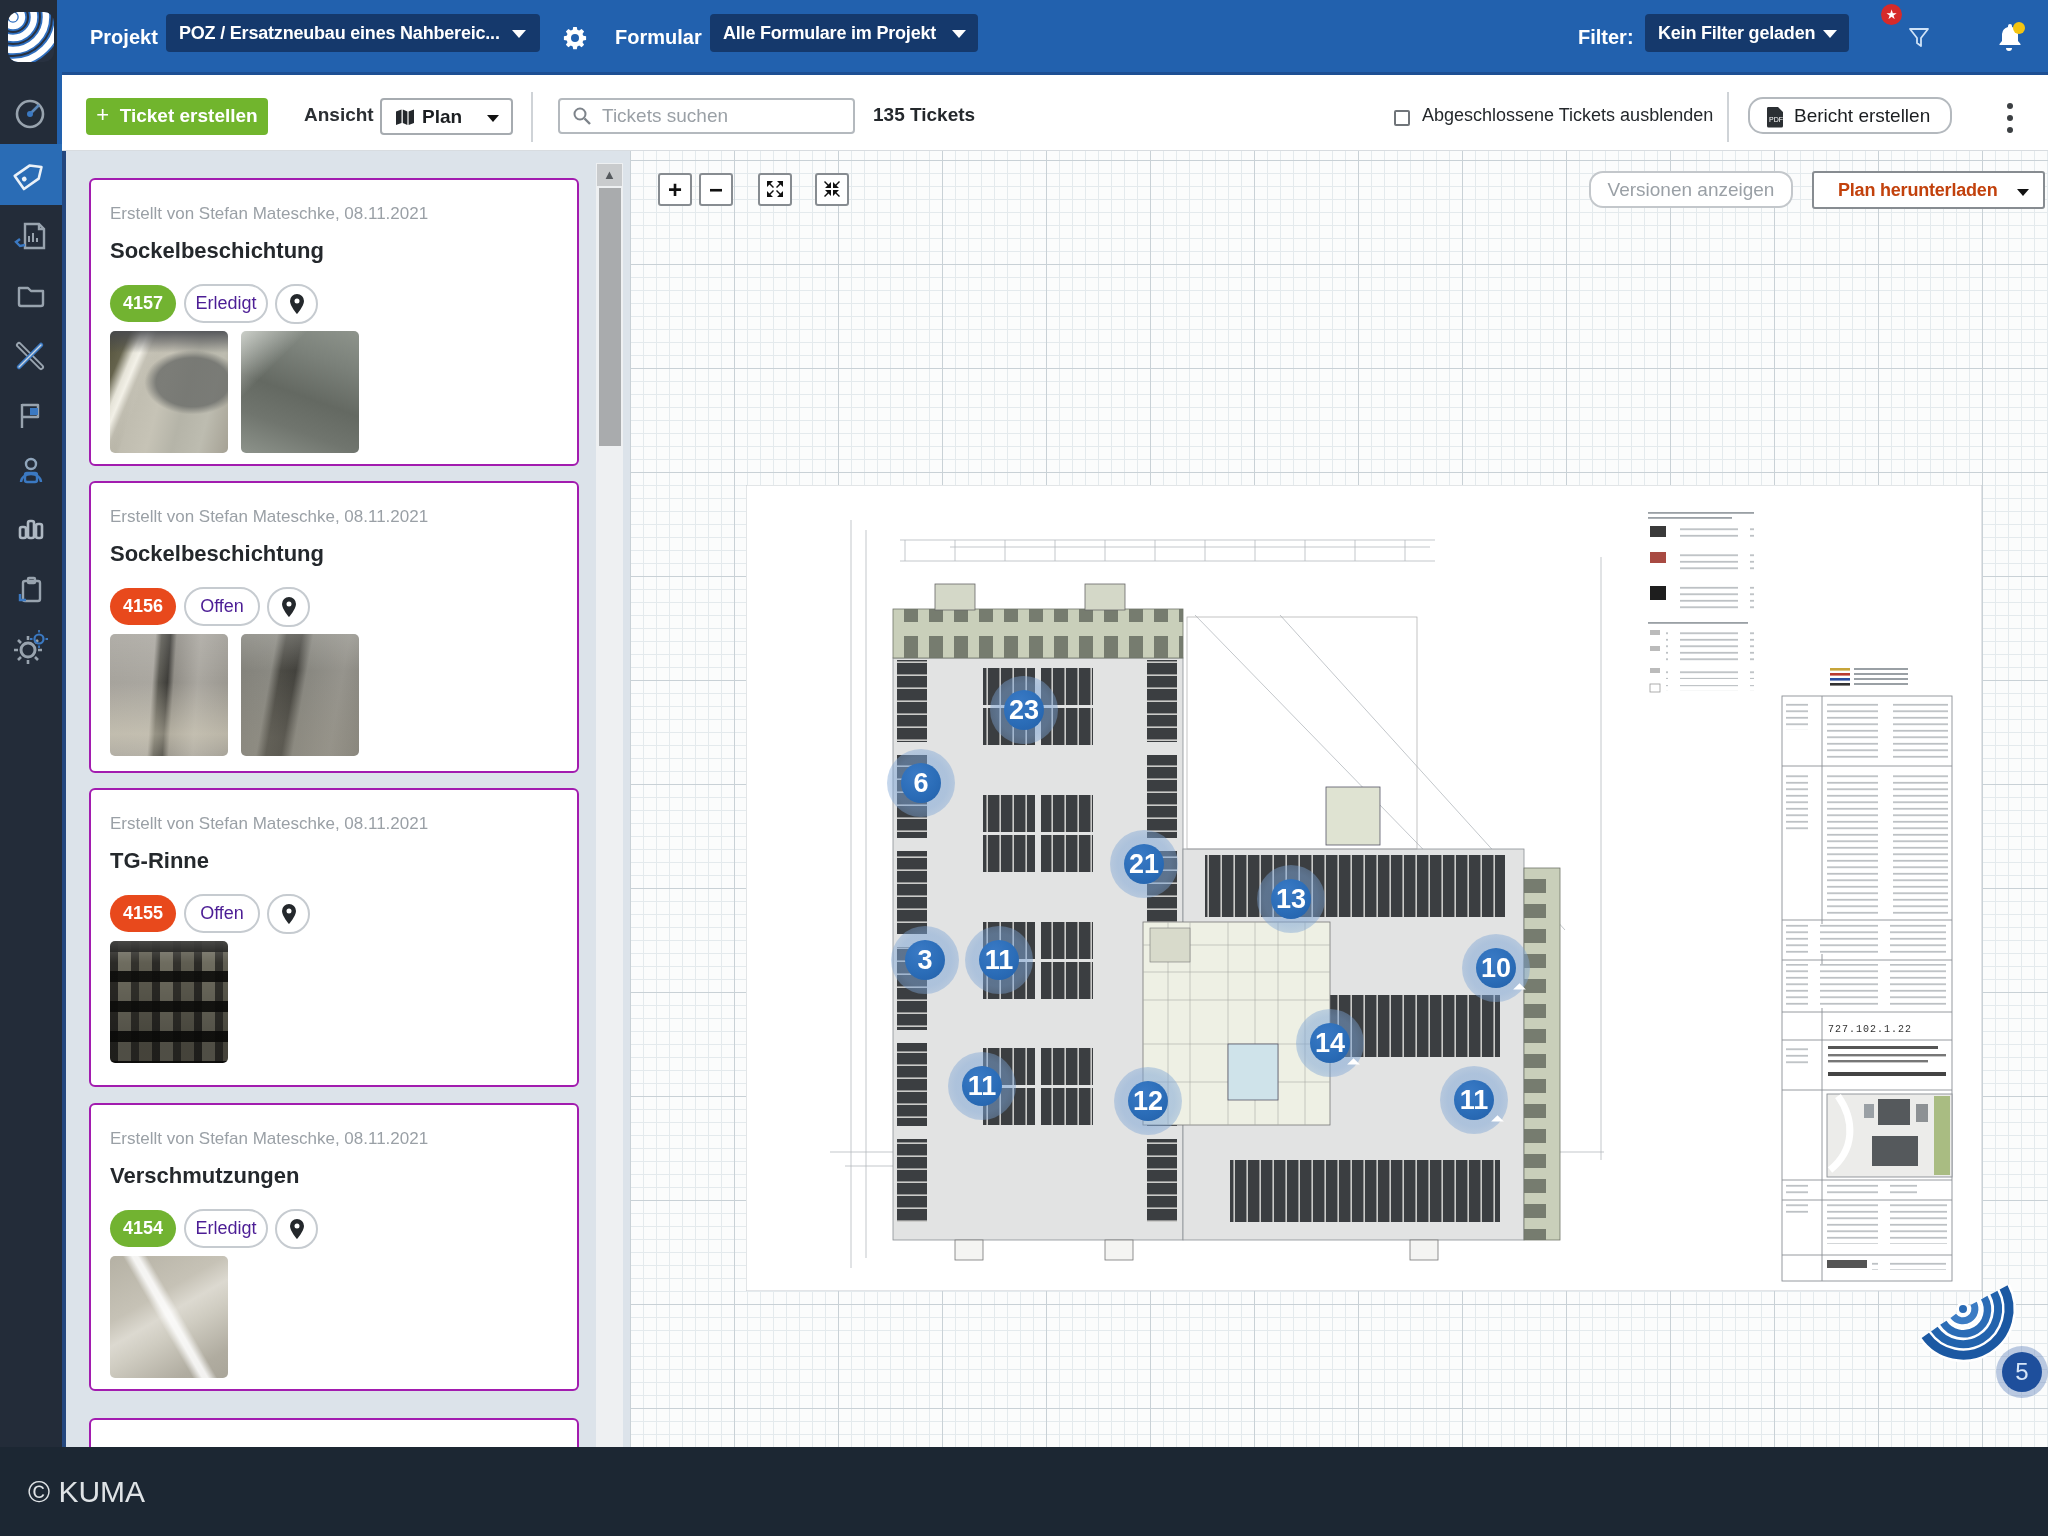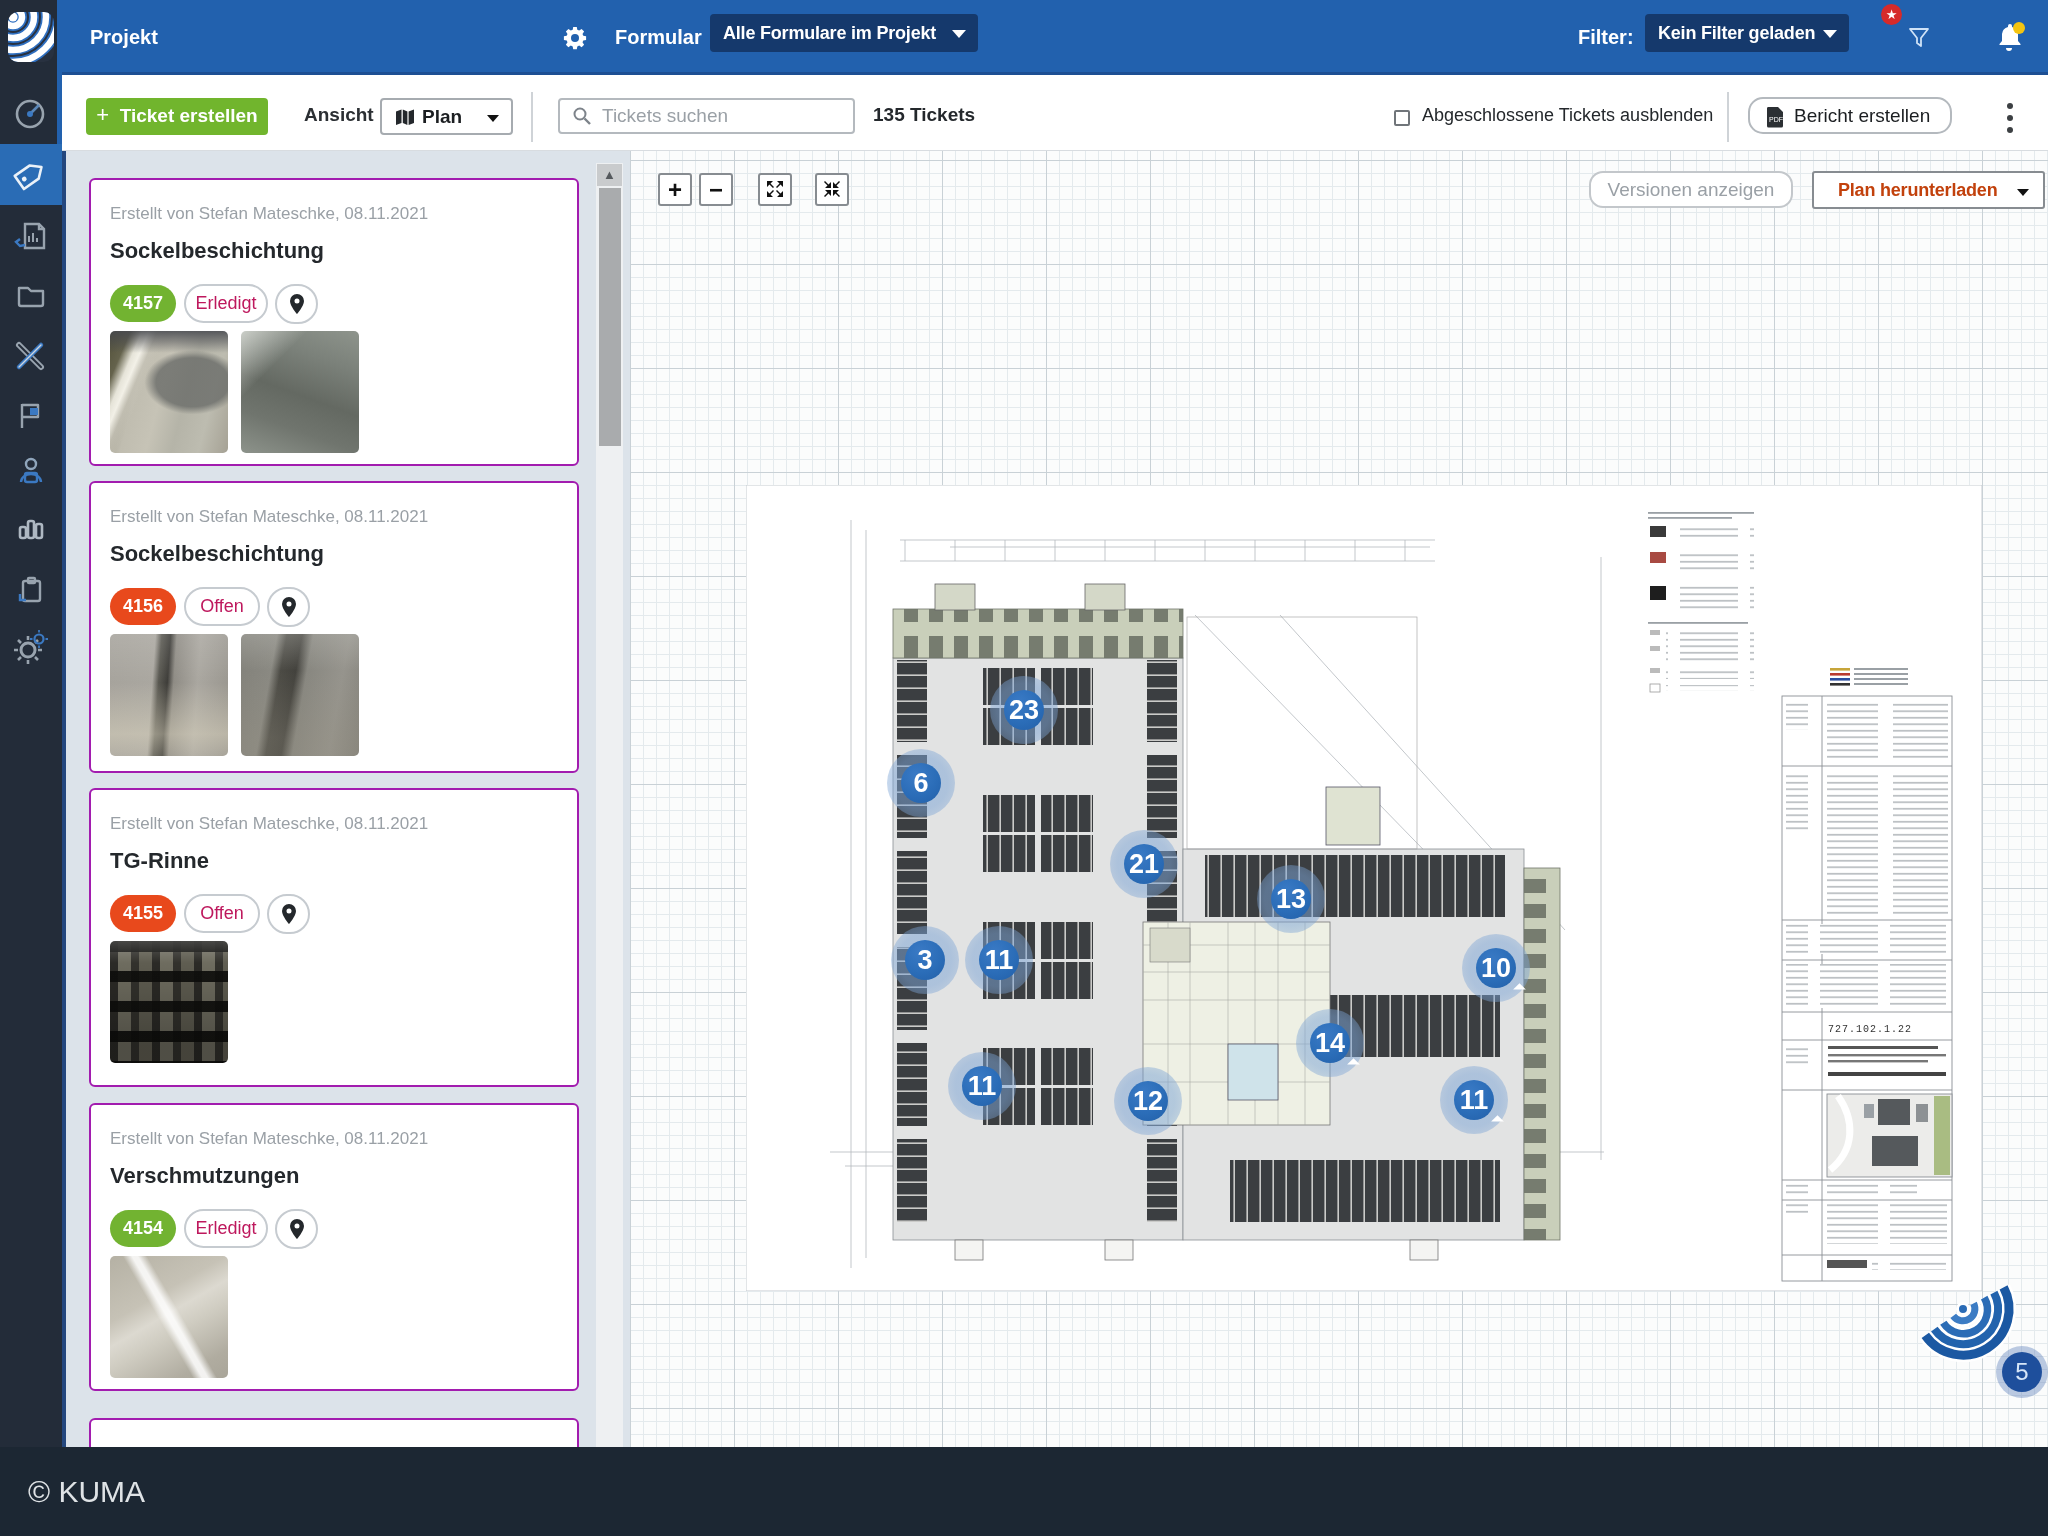--- a/index.html
+++ b/index.html
@@ -35,21 +35,21 @@
   .dot { position:absolute; width:6px; height:6px; border-radius:3px; background:#3c4043; left:1px; }
 
   
   #cardpanel { left:62px; top:151px; width:568px; height:1296px; background:#dce3ea; border-left:4px solid #24477e; }
   .card { position:absolute; left:23px; width:490px; background:#fff; border:2px solid #a21caf; border-radius:6px; }
   .cmeta { position:absolute; left:19px; top:24px; font-size:17px; color:#9aa0a6; }
   .ctitle { position:absolute; left:19px; top:58px; font-size:22px; font-weight:bold; color:#24282c; }
   .cpill { position:absolute; top:105px; height:37px; border-radius:19px; color:#fff; font-weight:bold; font-size:18px; text-align:center; line-height:37px; }
   .cpill.green { background:#72b331; }
   .cpill.red { background:#e8491c; }
-  .cstat { position:absolute; left:93px; top:104px; height:39px; border-radius:20px; background:#fff; border:2px solid #c6cbd0; color:#be185d; font-size:18px; text-align:center; line-height:35px; }
+  .cstat { position:absolute; left:93px; top:104px; height:39px; border-radius:20px; background:#fff; border:2px solid #c6cbd0; color:#4c1d95; font-size:18px; text-align:center; line-height:35px; }
   .cpin { position:absolute; left:184px; top:104px; width:43px; height:40px; border-radius:21px; background:#fff; border:2px solid #c6cbd0; }
   .cthumb { position:absolute; top:151px; width:118px; height:122px; border-radius:5px; }
 
   
   #sb-track { left:596px; top:163px; width:27px; height:1284px; background:#eef0f2; }
   #sb-arrow { left:597px; top:164px; width:25px; height:22px; background:#c9cbcd; color:#55595d; font-size:13px; text-align:center; line-height:22px; }
   #sb-thumb { left:599px; top:188px; width:22px; height:258px; background:#a9abad; }
 
   
   #planarea { left:630px; top:151px; width:1418px; height:1296px; background-color:#fbfcfc;
@@ -71,20 +71,21 @@
 
   
   #bottombar { left:0; top:1447px; width:2048px; height:89px; background:#1c2733; color:#dfe3e6; font-size:30px; line-height:89px; padding-left:28px; z-index:50; }
 </style>
 </head>
 <body>
 <div id="stage">
 
   <div id="topbar" class="abs">
     <div class="abs hlabel" style="left:28px; top:18px;">Projekt</div>
+    <div class="abs hdrop" style="left:104px; width:374px;">POZ / Ersatzneubau eines Nahbereic...<span class="caret" style="right:14px;"></span></div>
     <svg class="abs" style="left:501px; top:26px;" width="24" height="24" viewBox="0 0 24 24">
         <path fill="#fff" d="M10.2 1h3.6l.5 2.8 1.9.8 2.4-1.6 2.5 2.5-1.6 2.4.8 1.9 2.8.5v3.6l-2.8.5-.8 1.9 1.6 2.4-2.5 2.5-2.4-1.6-1.9.8-.5 2.8h-3.6l-.5-2.8-1.9-.8-2.4 1.6-2.5-2.5 1.6-2.4-.8-1.9-2.8-.5v-3.6l2.8-.5.8-1.9L2.9 5.5 5.4 3l2.4 1.6 1.9-.8z"></path>
         <circle cx="12" cy="12" r="4" fill="#2261ae"></circle>
       </svg>
     <div class="abs hlabel" style="left:553px; top:18px;">Formular</div>
     <div class="abs hdrop" style="left:648px; width:268px;">Alle Formulare im Projekt<span class="caret" style="right:12px;"></span></div>
     <div class="abs hlabel" style="left:1516px; top:18px;">Filter:</div>
     <div class="abs hdrop" style="left:1583px; width:204px;">Kein Filter geladen<span class="caret" style="right:12px;"></span></div>
     <div class="abs" style="left:1819px; top:4px; width:21px; height:21px; border-radius:11px; background:#d62a2a; color:#fff; font-size:13px; text-align:center; line-height:21px;">★</div>
     <svg class="abs" style="left:1846px; top:27px;" width="22" height="22" viewBox="0 0 22 22">

